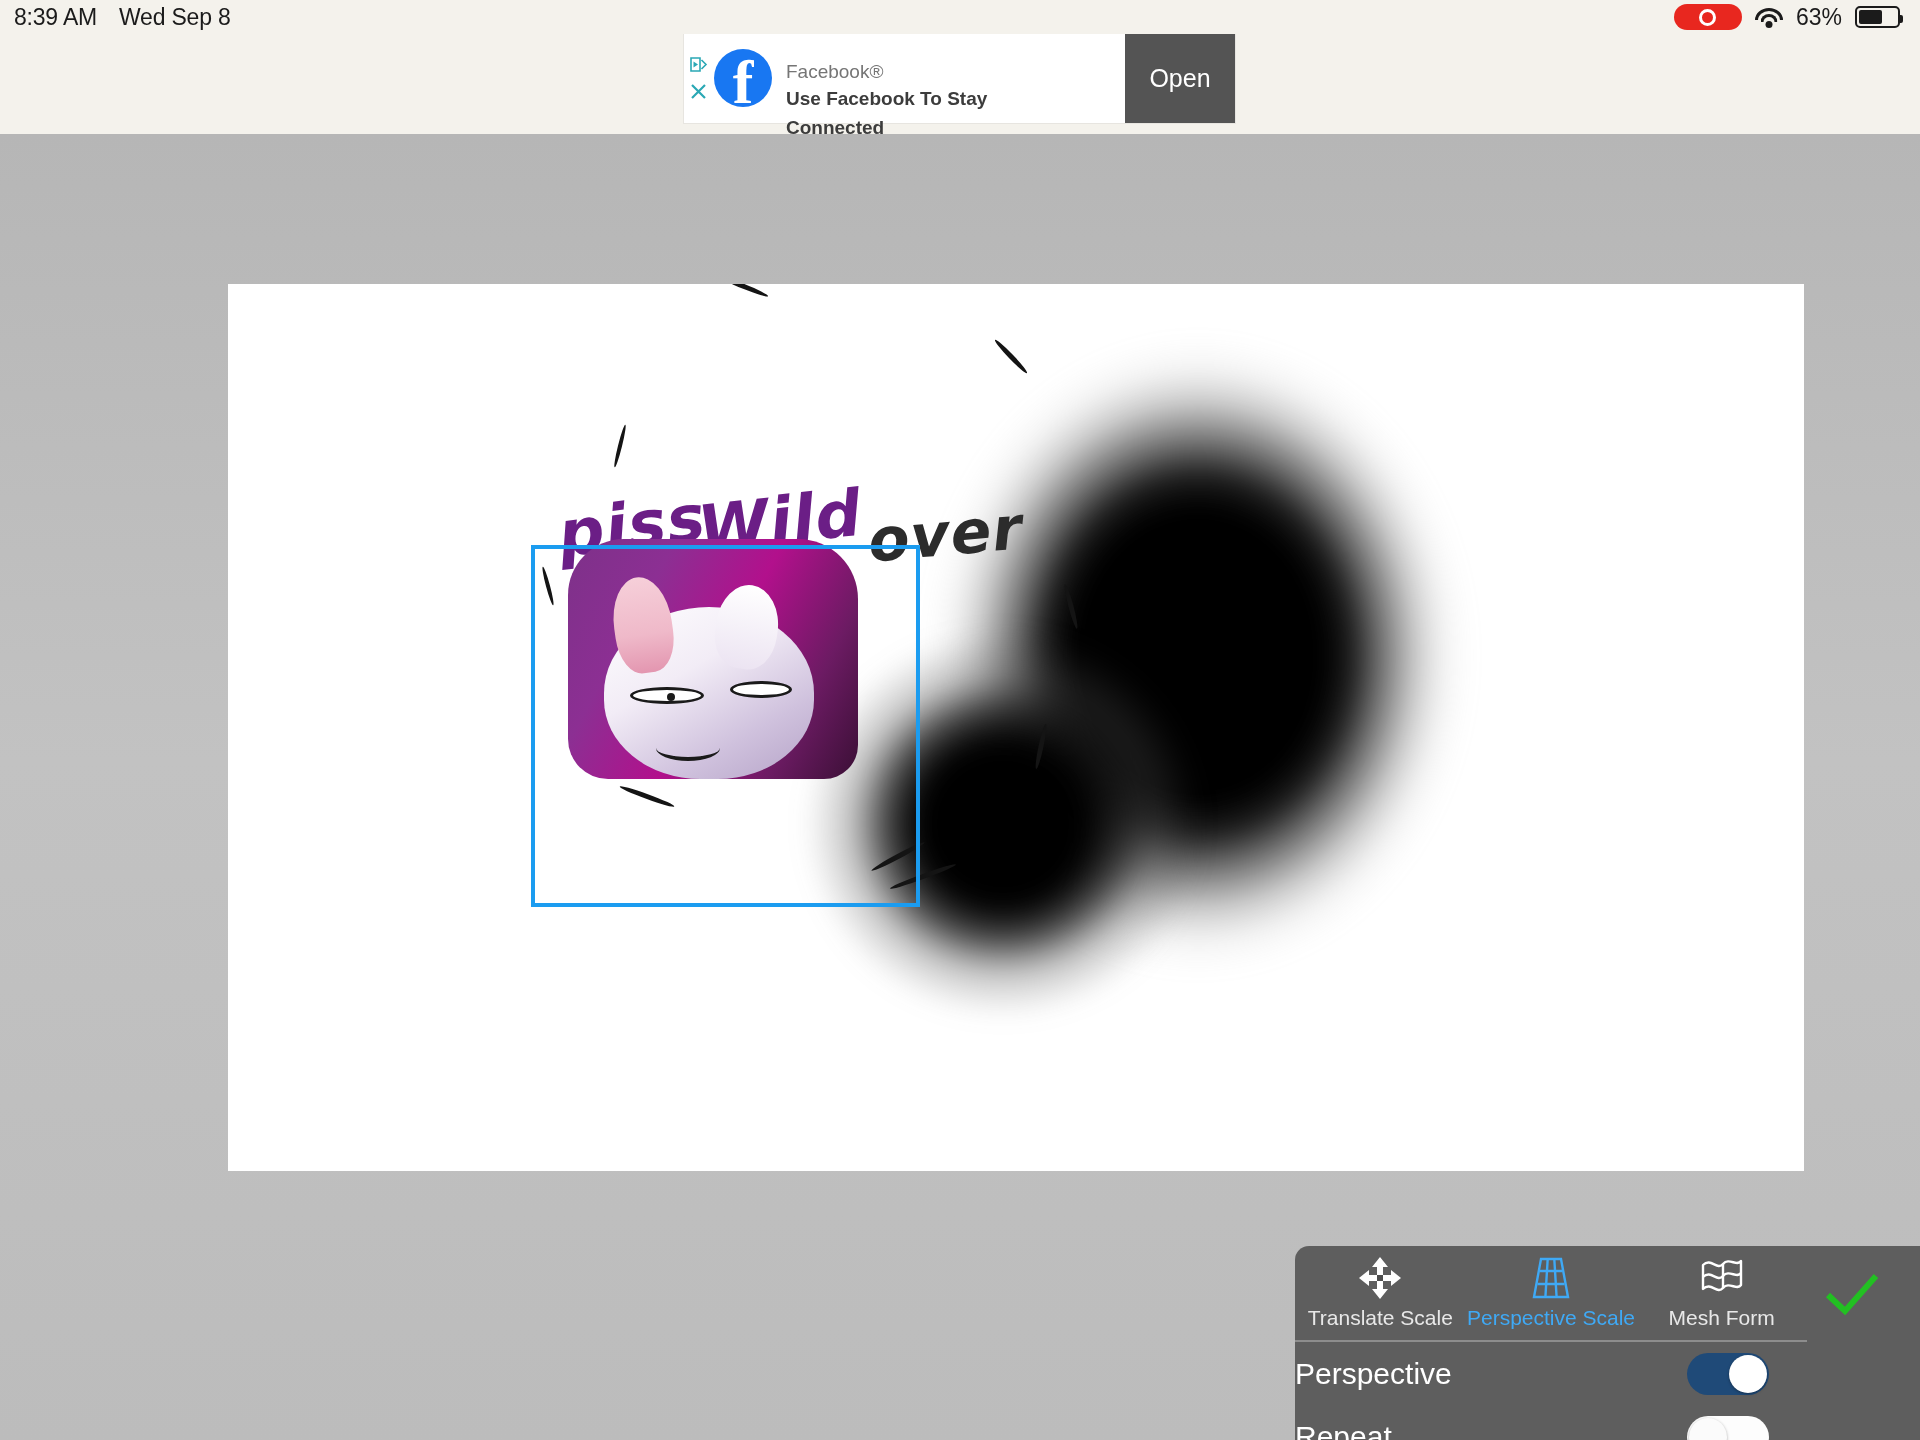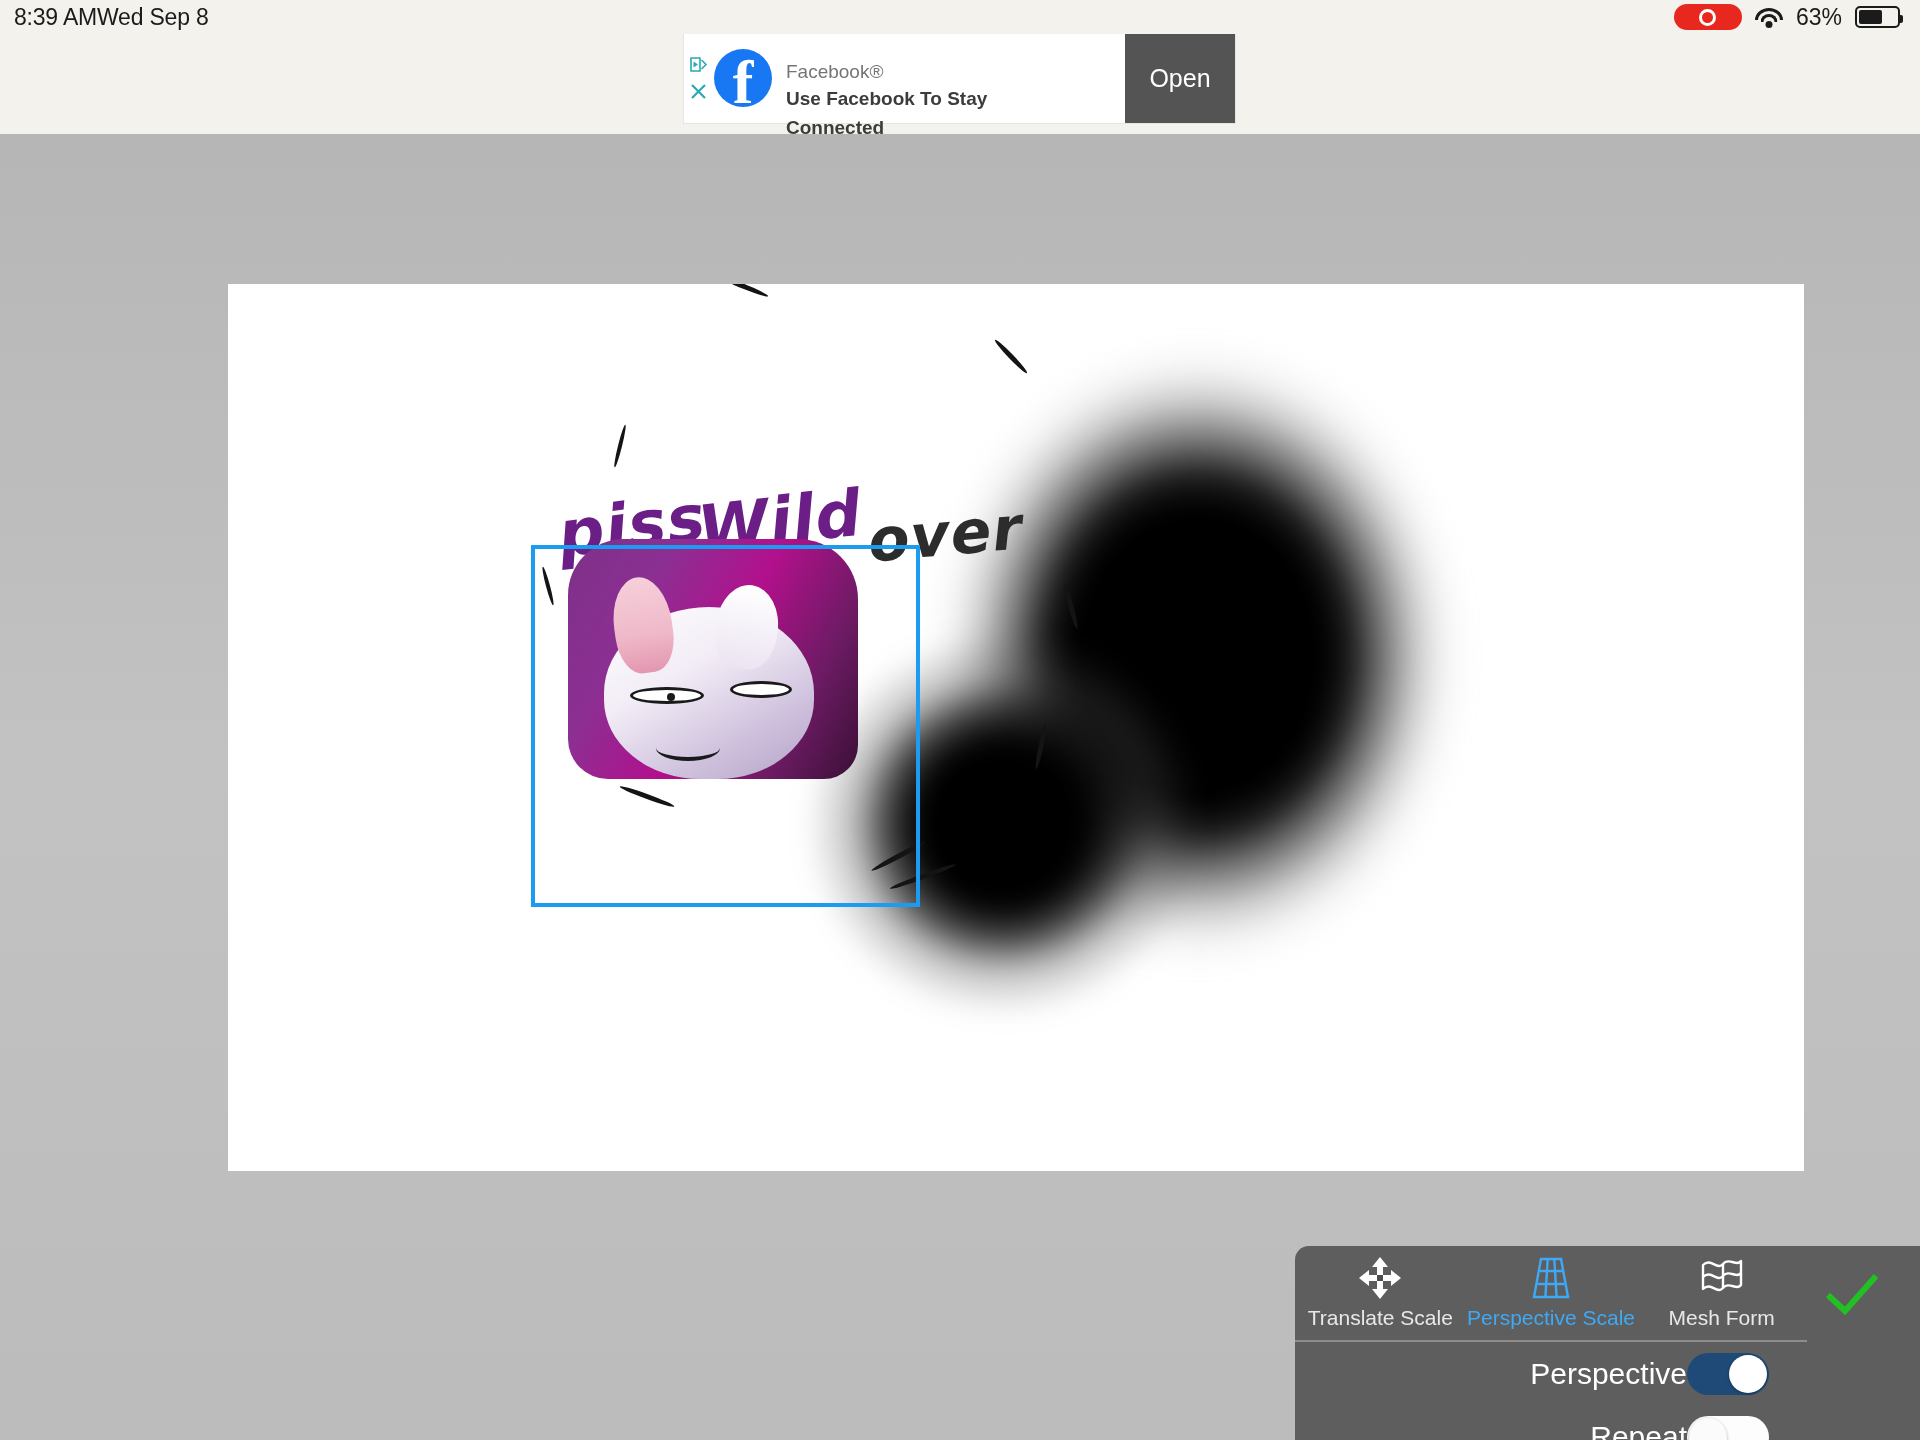--- a/index.html
+++ b/index.html
@@ -10,21 +10,21 @@
     position:relative;
   }
 
   
   #status-bar {
     position:absolute; left:0; top:0; width:1920px; height:34px;
     background:#f4f2ec;
     display:flex; align-items:center;
     z-index:40;
   }
-  #status-left { display:flex; align-items:center; margin-left:14px; }
+  #status-left { display:flex; align-items:center; gap:22px; margin-left:14px; }
   .status-text { font-size:23px; color:#1b1b1b; font-weight:400; letter-spacing:-0.2px; }
   #status-right {
     position:absolute; right:20px; top:0; height:34px;
     display:flex; align-items:center; gap:13px;
   }
   #rec-pill {
     width:68px; height:26px; border-radius:13px; background:#e8271f;
     display:flex; align-items:center; justify-content:center;
   }
   #rec-pill .ring {
@@ -194,21 +194,21 @@
   .tool-tab.active .tab-label { color:#3fa9f5; }
   .tab-icon { height:48px; display:flex; align-items:center; justify-content:center; }
 
   #tool-confirm-check {
     position:absolute; right:36px; top:16px; width:64px; height:64px;
     cursor:pointer;
   }
 
   .row {
     height:63px; display:flex; align-items:center;
-    padding-left:18px; width:512px;text-align:right;
+    width:512px;
   }
   .row-label { font-size:30px; color:#ffffff; flex:1; }
   .toggle {
     width:82px; height:42px; border-radius:21px; position:relative;
     cursor:pointer; margin-right:38px;
   }
   .toggle.on { background:#1f4a78; }
   .toggle.off { background:#fdfdfd; }
   .toggle .knob {
     position:absolute; top:2px; width:38px; height:38px; border-radius:50%;

